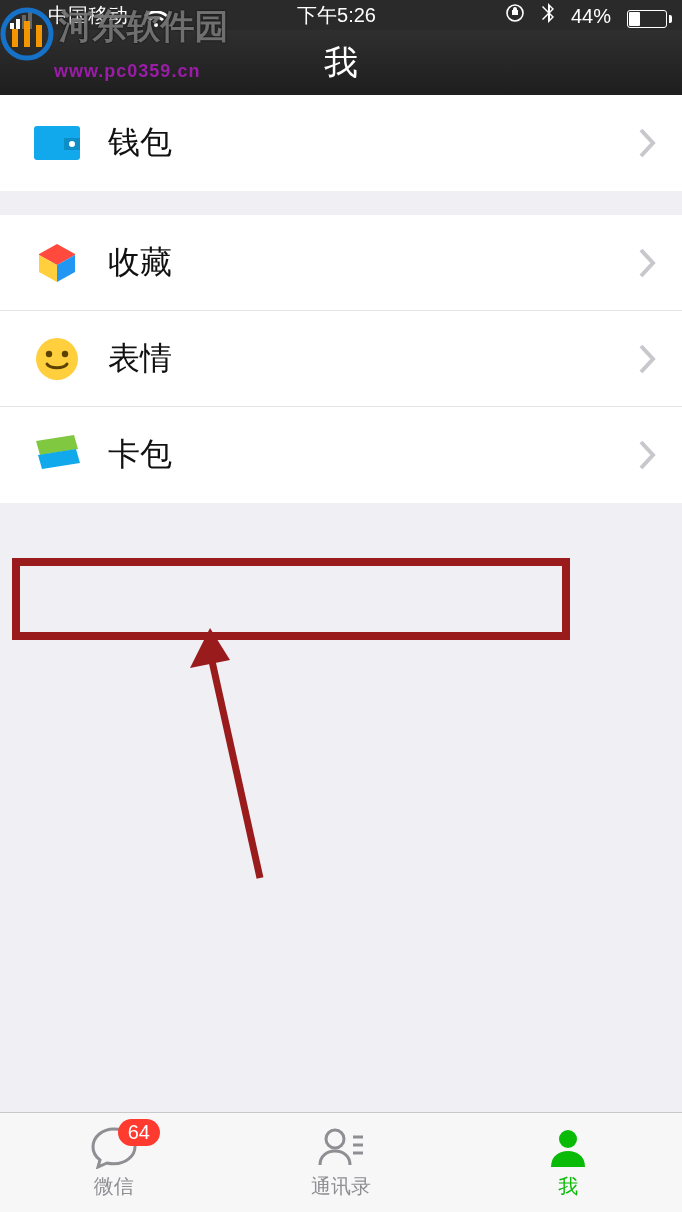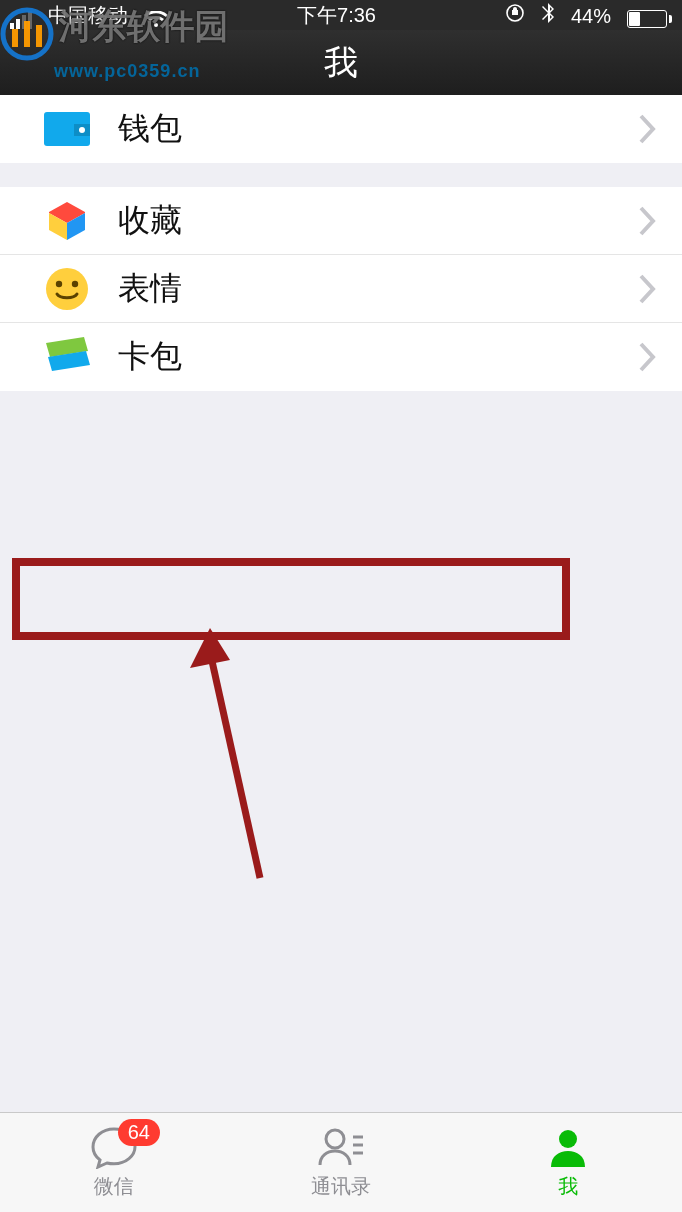--- a/index.html
+++ b/index.html
@@ -16,35 +16,35 @@
   .wifi-icon svg{display:block;}
   .battery { display:flex; align-items:center; }
   .battery-body{width:40px;height:18px;border:1.5px solid #fff;border-radius:3px;position:relative;}
   .battery-fill{position:absolute;left:1px;top:1px;bottom:1px;width:30%;background:#fff;border-radius:1px;}
   .battery-cap{width:3px;height:8px;background:#fff;margin-left:2px;border-radius:0 2px 2px 0;}
   
   .navhead{height:65px;background:linear-gradient(#2f2f2f,#1e1e1e);color:#fff;display:flex;align-items:center;justify-content:center;font-size:34px;font-weight:400;}
   
   .group{background:#fff;}
   .gap{height:24px;background:#efeff4;}
-  .row{height:68px;display:flex;align-items:center;padding:0 44px;position:relative;border-bottom:1px solid #e5e5e5;}
+  .row{height:96px;display:flex;align-items:center;padding:0 34px;position:relative;border-bottom:1px solid #e5e5e5;}
   .row:last-child{border-bottom:none;}
   .row .icon{width:46px;height:46px;display:flex;align-items:center;justify-content:center;margin-right:28px;}
   .row .label{font-size:32px;color:#111;}
   .chevron{position:absolute;right:26px;top:50%;transform:translateY(-50%);}
   .chevron svg{display:block;}
   .group-top-bd{border-top:0;}
   
   .highlight{position:absolute;border:8px solid #9a1b1b;left:12px;top:558px;width:558px;height:82px;pointer-events:none;}
   
   .arrow{position:absolute;left:150px;top:628px;pointer-events:none;}
   
   .wm{position:absolute;left:0;top:4px;pointer-events:none;opacity:0.95;}
   .wm .t1{color:#737373;font-size:34px;font-weight:700;text-shadow:0 0 2px #000;}
-  .wm .t2{color:#0369a1;font-size:18px;font-weight:700;letter-spacing:1px;}
+  .wm .t2{color:#a21caf;font-size:18px;font-weight:700;letter-spacing:1px;}
   
   .tabbar{position:absolute;left:0;right:0;bottom:0;height:100px;background:#f7f7f7;border-top:1px solid #c9c9c9;display:flex;}
   .tab{flex:1;display:flex;flex-direction:column;align-items:center;justify-content:center;color:#8e8e93;font-size:20px;gap:4px;position:relative;}
   .tab.active{color:#09bb07;}
   .tab .ticon{height:44px;display:flex;align-items:center;justify-content:center;}
   .badge{position:absolute;top:6px;left:50%;background:#ff3b30;color:#fff;font-size:20px;padding:2px 10px;border-radius:20px;transform:translateX(4px);}
   .dot{position:absolute;top:12px;left:50%;width:16px;height:16px;background:#ff3b30;border-radius:50%;transform:translateX(16px);}
   .content{position:relative;}
 </style>
 </head>
@@ -58,21 +58,21 @@
         <span></span>
         <span></span>
       </span>
     <span>中国移动</span>
     <span class="wifi-icon">
       <svg width="24" height="18" viewBox="0 0 24 18">
           <path d="M12 16a2 2 0 100-4 2 2 0 000 4zM4 8a12 12 0 0116 0l-2 2a9 9 0 00-12 0zM0 4a18 18 0 0124 0l-2 2a15 15 0 00-20 0z" fill="#fff"></path>
         </svg>
     </span>
   </div>
-  <div>下午7:36</div>
+  <div>下午5:26</div>
   <div class="right">
     <span>
       <svg width="20" height="20" viewBox="0 0 20 20">
           <circle cx="10" cy="10" r="8" fill="none" stroke="#fff" stroke-width="1.6"></circle>
           <path d="M8 7V6a2 2 0 114 0v1h1v5H7V7z" fill="#fff"></path>
         </svg>
     </span>
     <span>
       <svg width="14" height="20" viewBox="0 0 14 20">
           <path d="M7 0v8L2 3 1 4l6 6-6 6 1 1 5-5v8l6-6-4-4 4-4-6-6zm2 4l2 2-2 2V4zm0 8l2 2-2 2v-4z" fill="#fff"></path>

